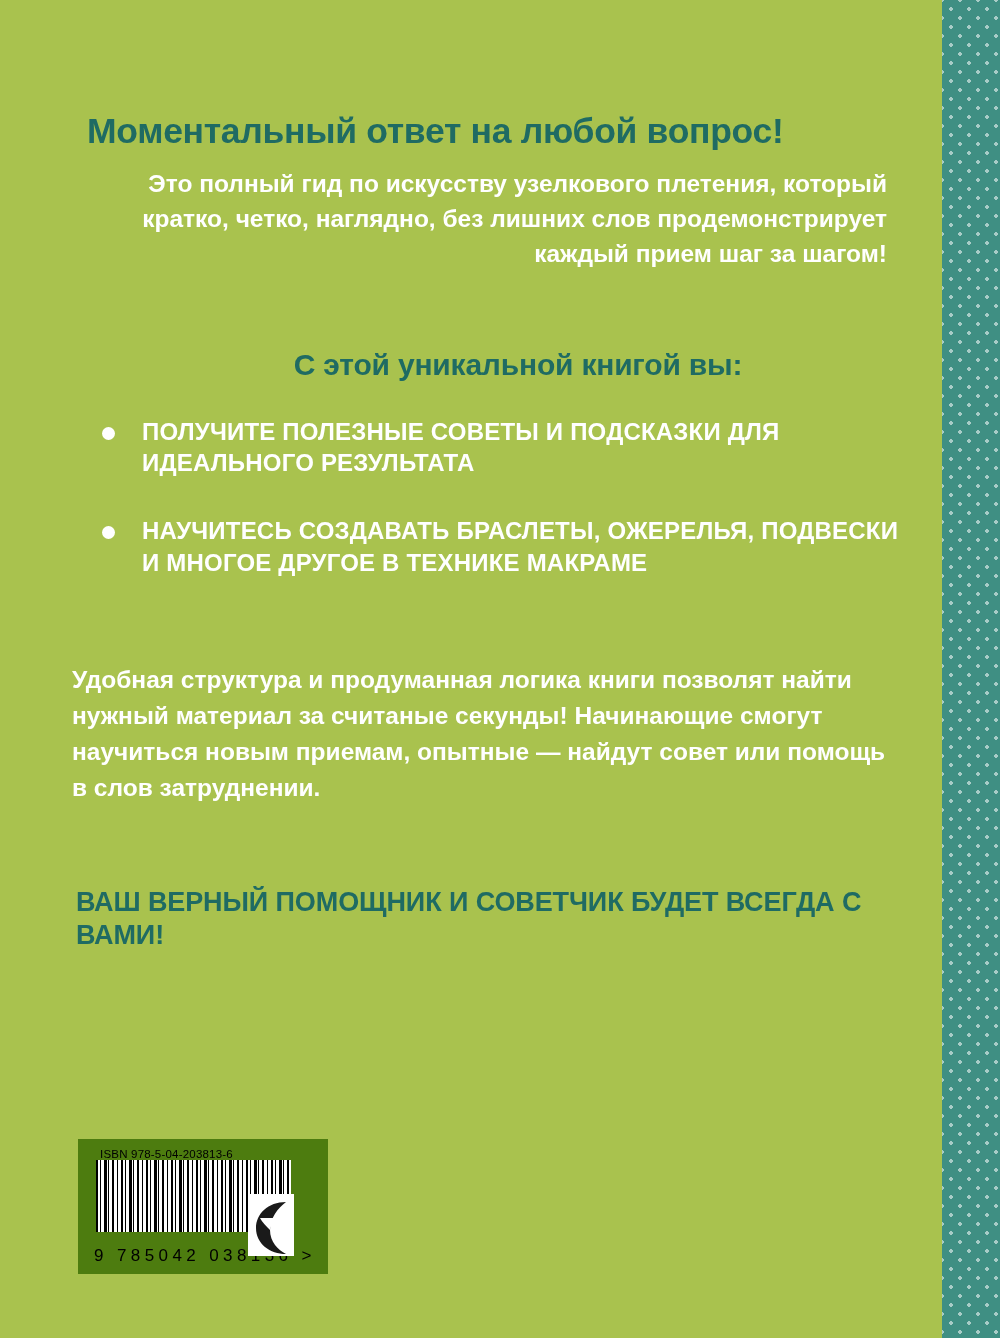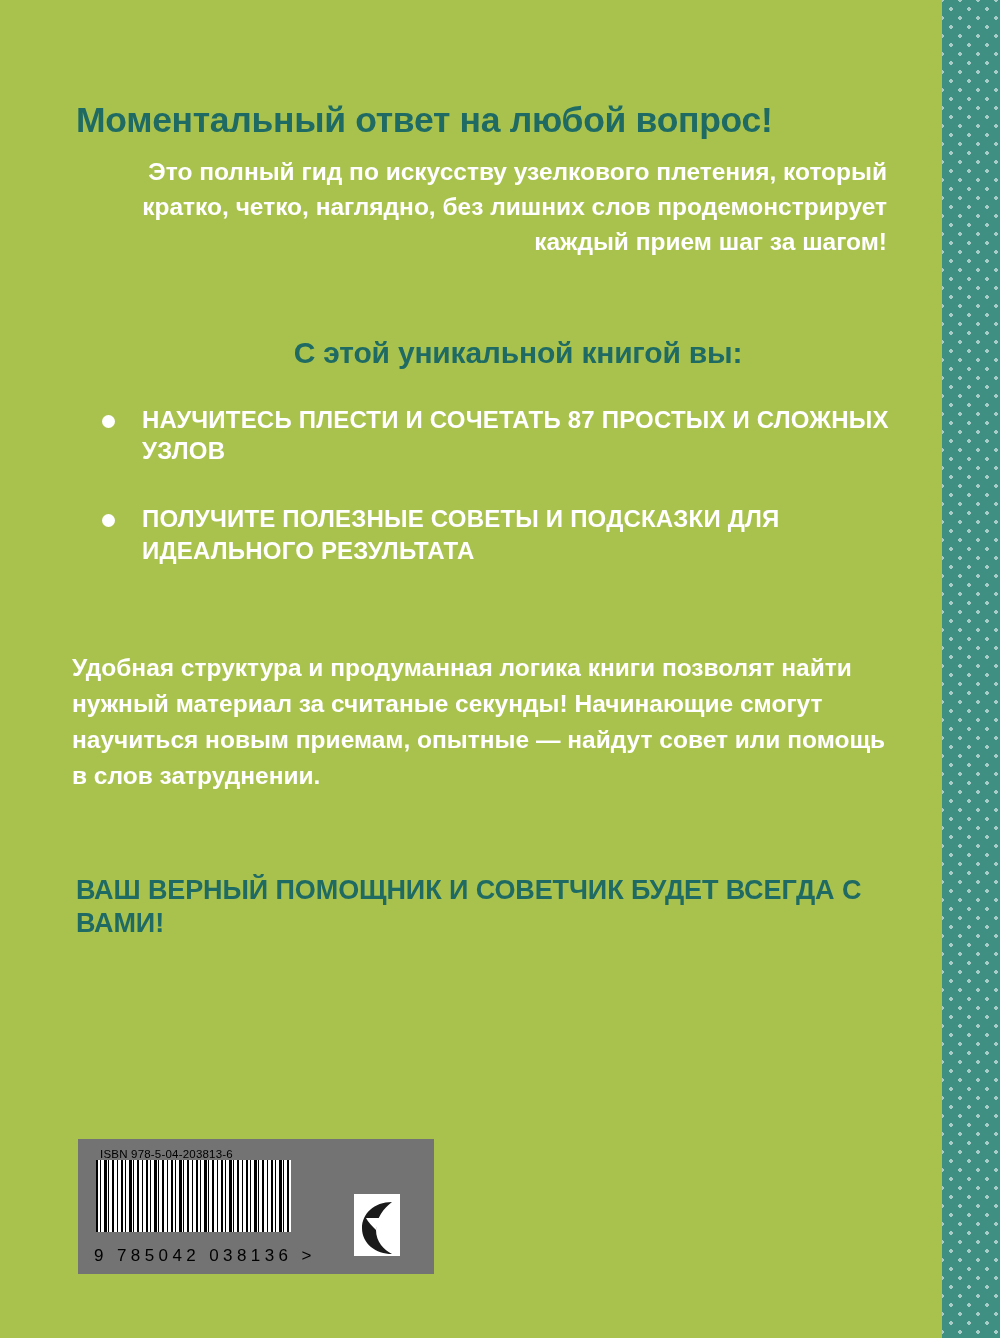--- a/index.html
+++ b/index.html
@@ -48,21 +48,21 @@
   
   .content {
     position: absolute;
     left: 72px;
     top: 0;
     width: 830px;
     height: 1338px;
   }
 
   .headline {
-    margin: 4px;
+    margin: 15px;
     padding-top: 96px;
     font-size: 35.5px;
     line-height: 1.16;
     font-weight: bold;
     color: #1f6b63;
     letter-spacing: -0.3px;
   }
 
   .intro {
     margin: 14px 0 0 0;
@@ -134,23 +134,23 @@
     color: #1f6b63;
     text-transform: uppercase;
     letter-spacing: -0.1px;
   }
 
   
   .barcode-block {
     position: absolute;
     left: 78px;
     bottom: 64px;
-    width: 356px;
+    width: 250px;
     height: 135px;
-    background: #737373;
+    background: #4d7c0f;
     display: flex;
     flex-direction: column;
     margin-top: 35px;
   }
   .isbn-line {
     font-family: "Liberation Sans", sans-serif;
     font-size: 11.5px;
     color: #000000;
     padding: 9px 0 0 22px;
     letter-spacing: 0.2px;
@@ -207,25 +207,25 @@
 
     <h1 class="headline">Моментальный ответ на любой вопрос!</h1>
 
     <p class="intro">Это полный гид по искусству узелкового плетения, который кратко, четко, наглядно, без лишних слов продемонстрирует каждый прием шаг за шагом!</p>
 
     <h2 class="subhead">С этой уникальной книгой вы:</h2>
 
     <ul class="bullets">
       <li class="bullet">
         <span class="dot"></span>
-        <span class="txt">Научитесь плести и сочетать 87 простых и сложных узлов</span>
+        <span class="txt">Получите полезные советы и подсказки для идеального результата</span>
       </li>
       <li class="bullet">
         <span class="dot"></span>
-        <span class="txt">Получите полезные советы и подсказки для идеального результата</span>
+        <span class="txt">Научитесь создавать браслеты, ожерелья, подвески и многое другое в технике макраме</span>
       </li>
     </ul>
 
     <p class="body-text">Удобная структура и продуманная логика книги позволят найти нужный материал за считаные секунды! Начинающие смогут научиться новым приемам, опытные — найдут совет или помощь в слов затруднении.</p>
 
     <p class="closing">Ваш верный помощник и советчик будет всегда с вами!</p>
 
   </div>
 
   <div class="barcode-block">

